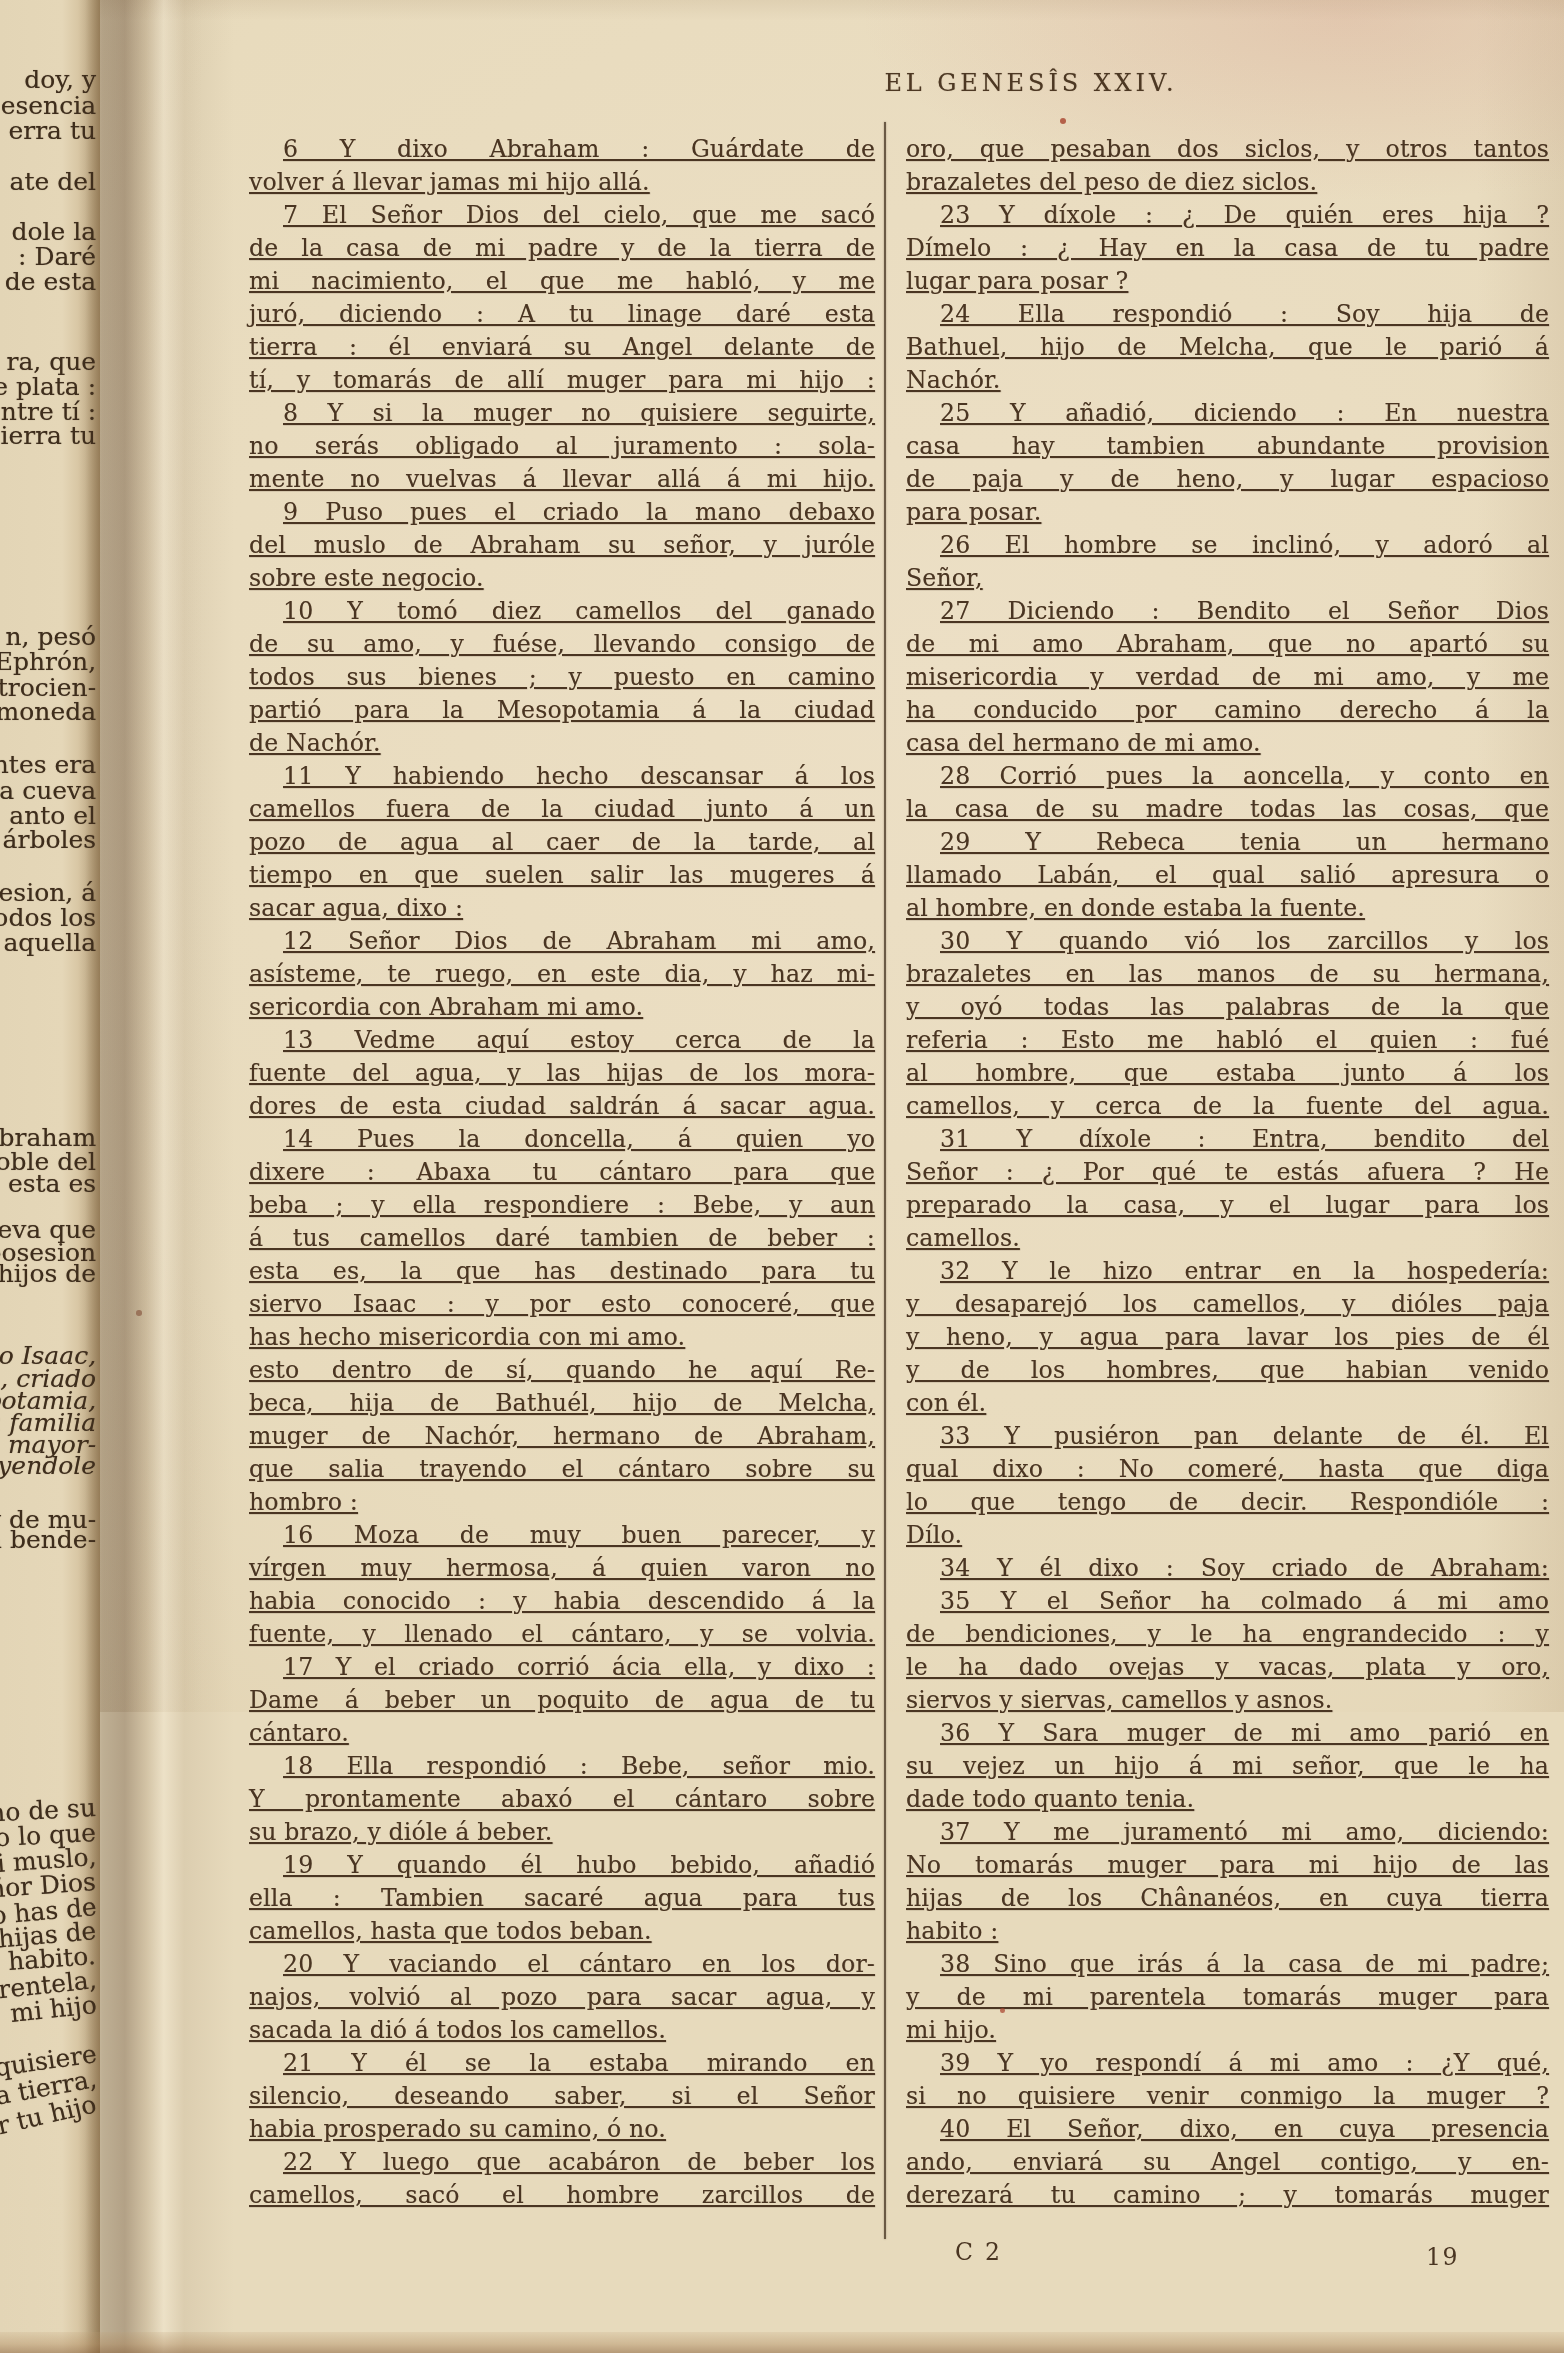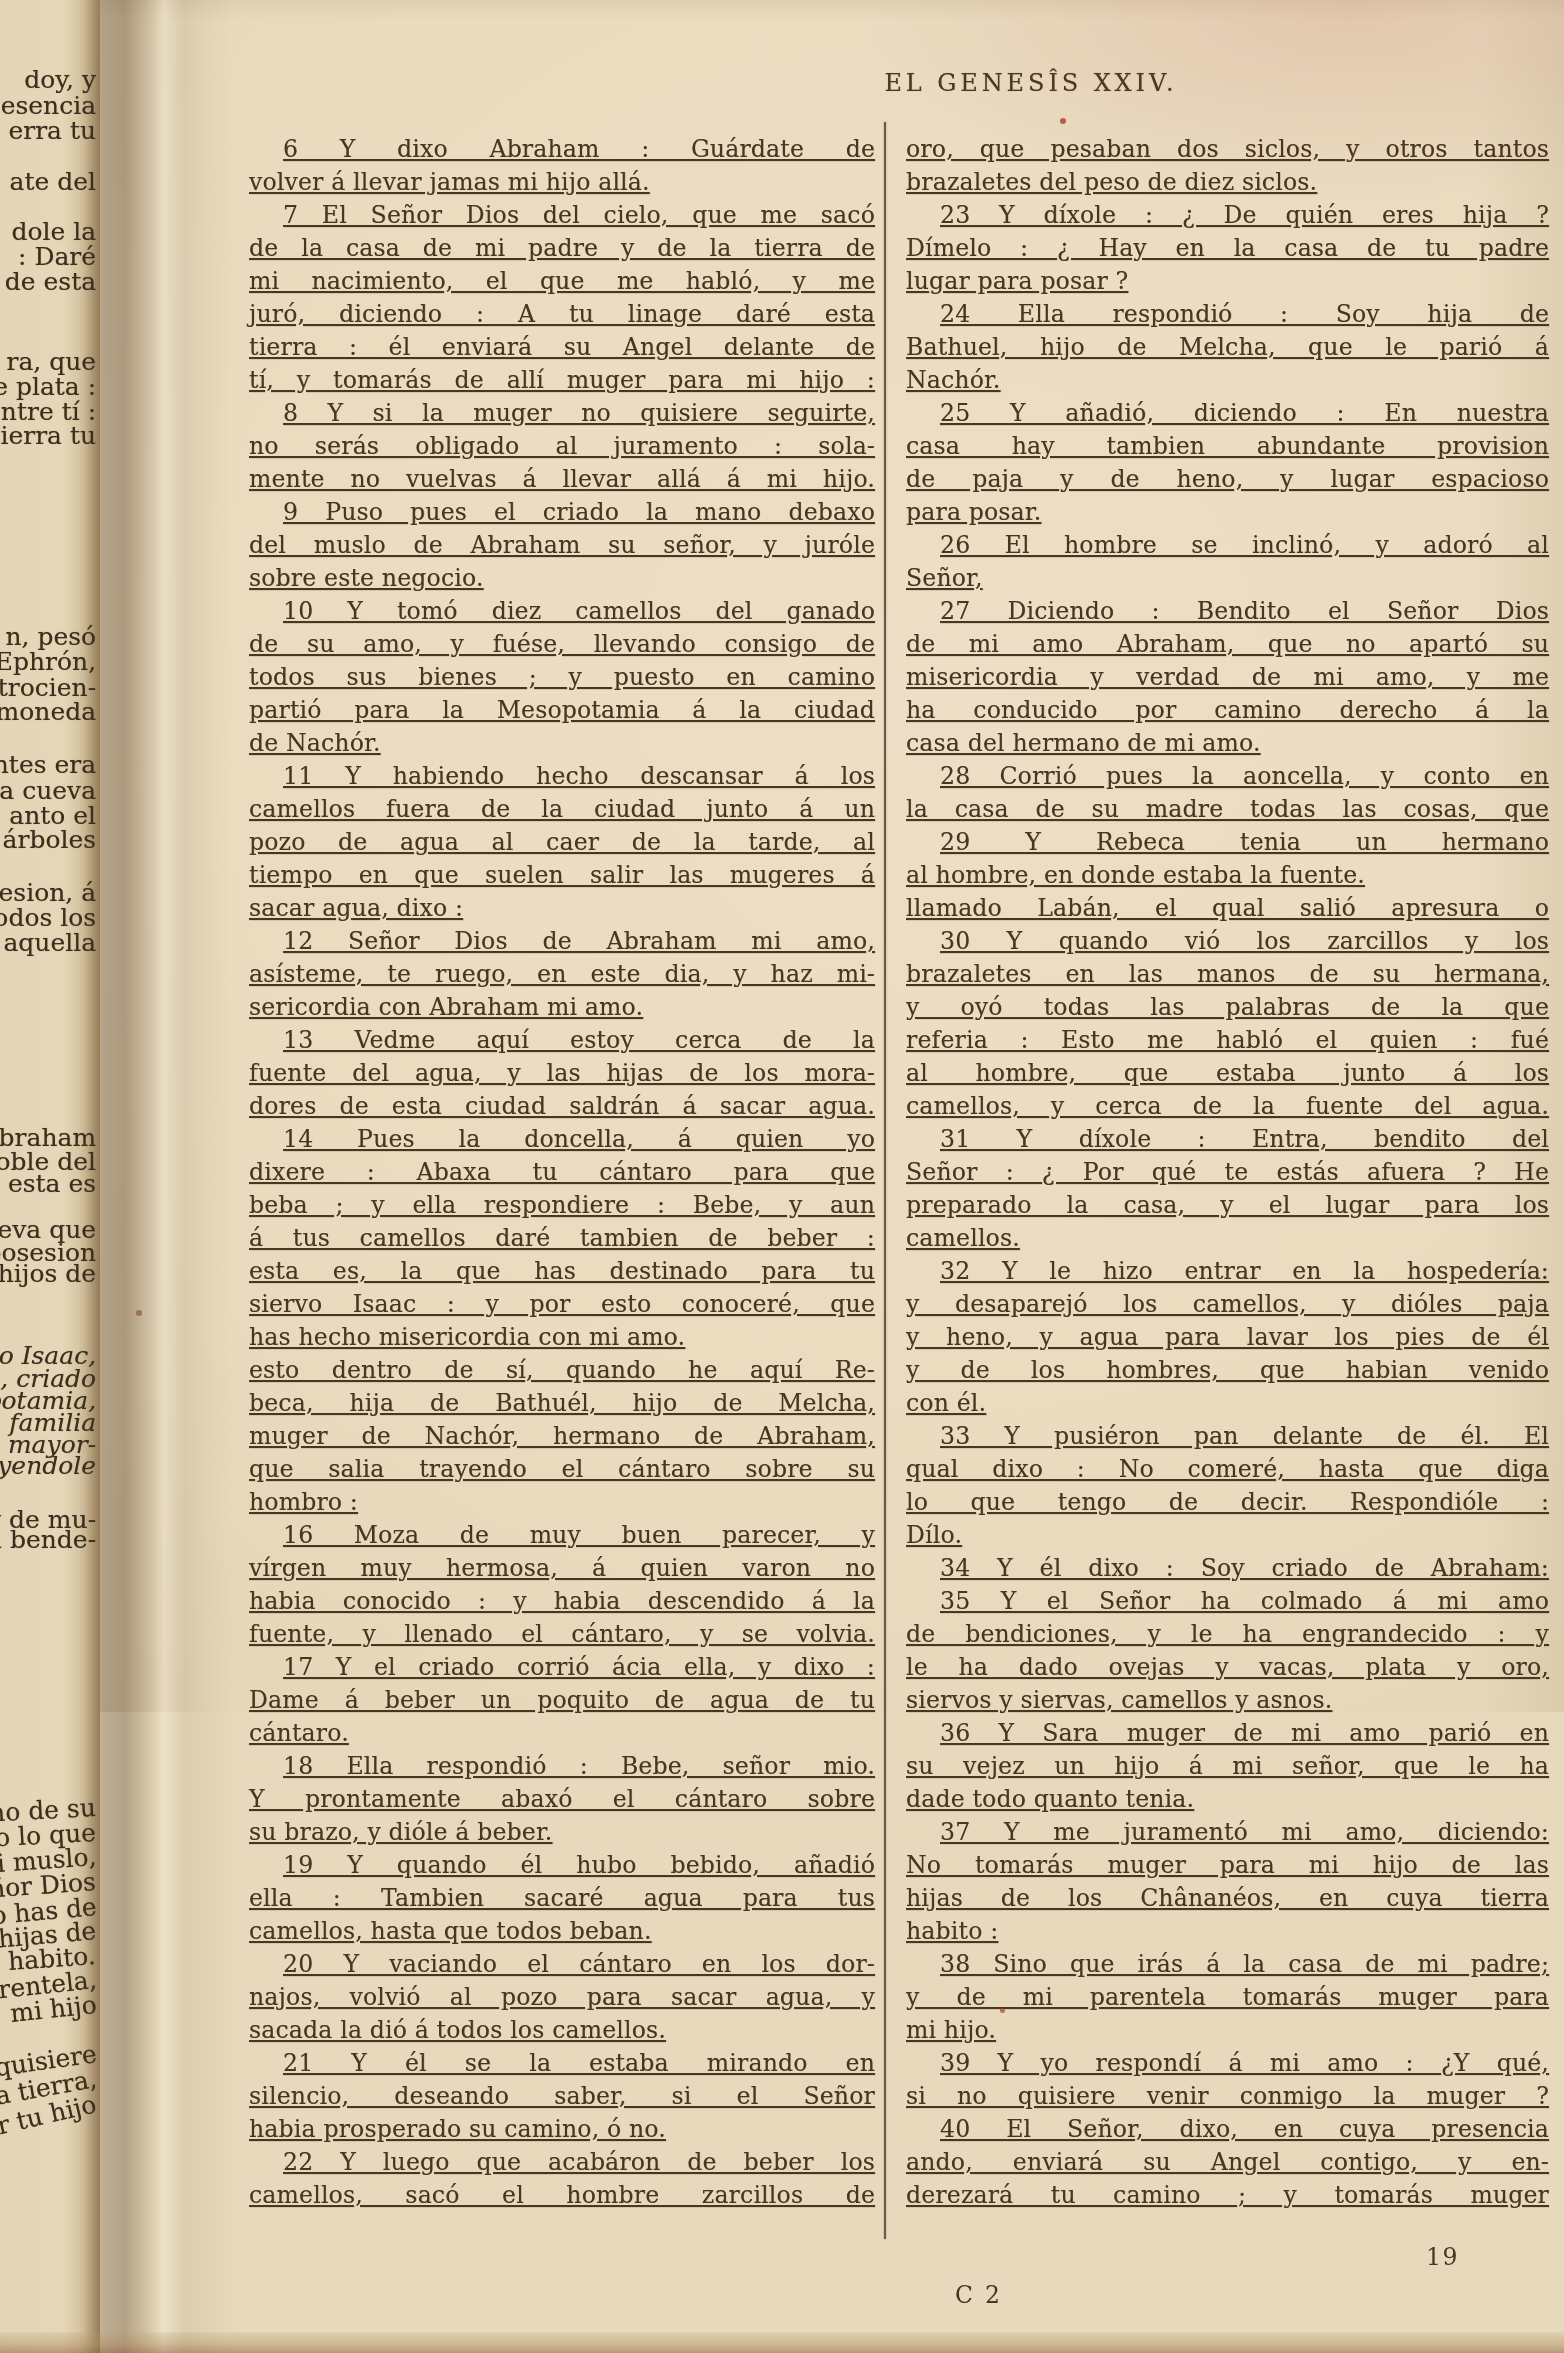--- a/index.html
+++ b/index.html
@@ -33,21 +33,21 @@
     color:#4d3823;text-shadow:0 0 0.8px rgba(70,50,30,.5);}
   .divider{position:absolute;left:784px;top:122px;width:2.3px;height:2117px;
     background:rgba(70,52,34,.78);box-shadow:0 0 1.6px rgba(70,52,34,.5);}
   .col{position:absolute;top:133px;font-size:23.5px;line-height:33px;
     text-shadow:0.3px 0.3px 0.5px rgba(66,46,28,.42);letter-spacing:0.2px;text-decoration:underline;}
   .col-left{left:149px;width:626px;}
   .col-right{left:806px;width:643px;}
   .ln{text-align:justify;text-align-last:justify;height:33px;overflow:visible;white-space:normal;}
   .ln.end{text-align-last:left;}
   .ln.ind{text-indent:34px;}
-  .footer-sig{position:absolute;left:855px;top:2238px;font-size:23.5px;letter-spacing:2.3px;margin-top:43px;}
+  .footer-sig{position:absolute;left:855px;top:2238px;font-size:23.5px;letter-spacing:2.3px;}
   .footer-num{position:absolute;left:1326px;top:2243px;font-size:23.5px;letter-spacing:1.6px;}
   .speck{position:absolute;border-radius:50%;}
 </style>
 </head>
 <body>
 
 <div class="photo">
   <div class="leftpage">
       <div class="frag" style="top: 67px;">doy, y</div>
       <div class="frag" style="top: 93px;">esencia</div>
@@ -182,22 +182,22 @@
         <div class="ln ind">26 El hombre se inclinó, y adoró al</div>
         <div class="ln end">Señor,</div>
         <div class="ln ind">27 Diciendo : Bendito el Señor Dios</div>
         <div class="ln">de mi amo Abraham, que no apartó su</div>
         <div class="ln">misericordia y verdad de mi amo, y me</div>
         <div class="ln">ha conducido por camino derecho á la</div>
         <div class="ln end">casa del hermano de mi amo.</div>
         <div class="ln ind">28 Corrió pues la aoncella, y conto en</div>
         <div class="ln">la casa de su madre todas las cosas, que</div>
         <div class="ln ind">29 Y Rebeca tenia un hermano</div>
+        <div class="ln">llamado Labán, el qual salió apresura o</div>
         <div class="ln end">al hombre, en donde estaba la fuente.</div>
-        <div class="ln">llamado Labán, el qual salió apresura o</div>
         <div class="ln ind">30 Y quando vió los zarcillos y los</div>
         <div class="ln">brazaletes en las manos de su hermana,</div>
         <div class="ln">y oyó todas las palabras de la que</div>
         <div class="ln">referia : Esto me habló el quien : fué</div>
         <div class="ln">al hombre, que estaba junto á los</div>
         <div class="ln">camellos, y cerca de la fuente del agua.</div>
         <div class="ln ind">31 Y díxole : Entra, bendito del</div>
         <div class="ln">Señor : ¿ Por qué te estás afuera ? He</div>
         <div class="ln">preparado la casa, y el lugar para los</div>
         <div class="ln end">camellos.</div>

